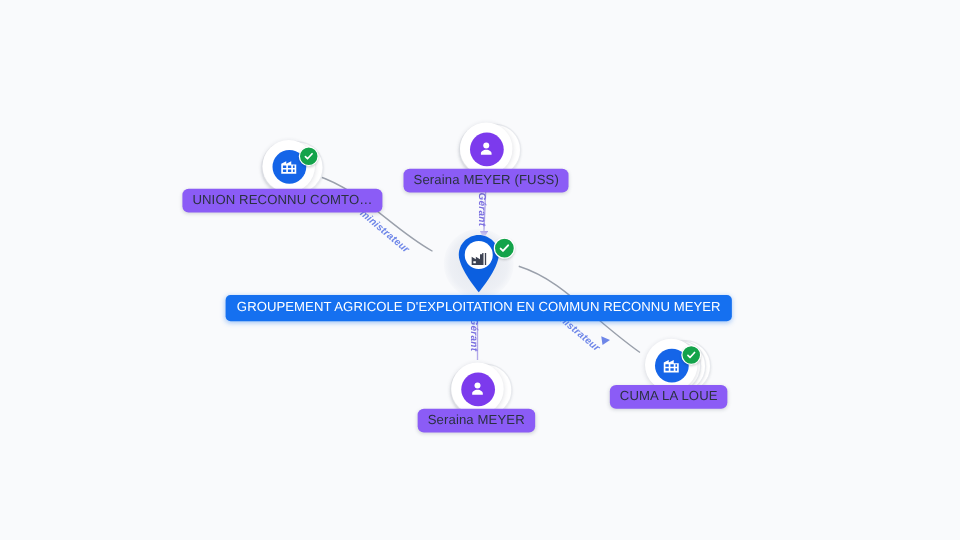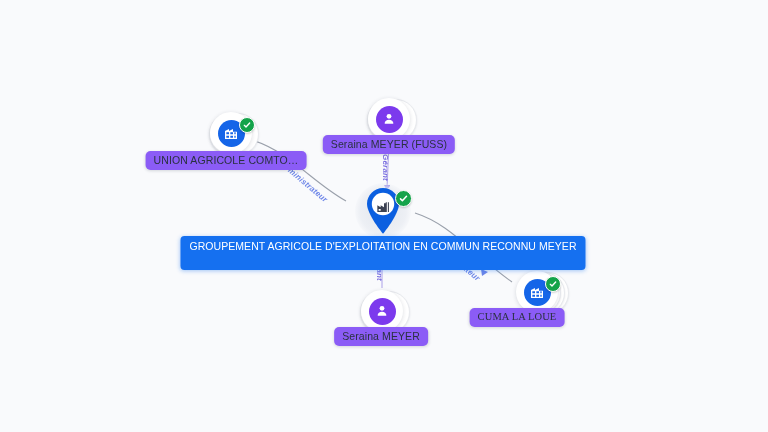--- a/index.html
+++ b/index.html
@@ -162,21 +162,21 @@
     white-space: nowrap;
     box-shadow: 0 1px 3px rgba(30,40,60,.17);
     line-height: 12px;
   }
 
   .node-label.primary {
     background: #1570f0;
     color: #ffffff;
     font-size: 10.5px;
     font-weight: 400;
-    padding: 4px 9px 18px 9px;
+    padding: 4px 9px 5px 9px;
     border-radius: 4px;
     box-shadow: 0 1px 4px rgba(21,112,240,.38);
     letter-spacing: 0.05px;
   }
 </style>
 </head>
 <body>
 
 <div id="graph-canvas">
 
@@ -218,21 +218,21 @@
           <path d="M3 21V9l6-3v3l6-3v4h6v11H3zm2-2h4v-3H5v3zm0-5h4v-3H5v3zm6 5h4v-3h-4v3zm0-5h4v-3h-4v3zm6 5h2v-3h-2v3zm0-5h2v-3h-2v3z"></path>
         </svg>
       </div>
     </div>
     <div class="check-badge">
       <svg width="8" height="8" viewBox="0 0 24 24" fill="none" stroke="#ffffff" stroke-width="4" stroke-linecap="round" stroke-linejoin="round">
         <path d="M4 13l5 5L20 6"></path>
       </svg>
     </div>
   </div>
-  <div class="node-label" style="left:226px; top:151px;">UNION AGRICOLE COMTO…</div>
+  <div class="node-label" style="left:226px; top:151px;">UNION RECONNU COMTO…</div>
 
   <div class="node" style="left:389px; top:119px;">
     <div class="stack s3"></div>
     <div class="stack s2"></div>
     <div class="stack s1"></div>
     <div class="disc">
       <div class="inner-circle person">
         <svg width="16" height="16" viewBox="0 0 24 24" fill="#ffffff">
           <circle cx="12" cy="8" r="3.6"></circle>
           <path d="M12 13.2c-3.6 0-6.4 2.1-6.4 4.6v1.4h12.8v-1.4c0-2.5-2.8-4.6-6.4-4.6z"></path>
@@ -252,21 +252,21 @@
           <path d="M3 21V9l6-3v3l6-3v4h6v11H3zm2-2h4v-3H5v3zm0-5h4v-3H5v3zm6 5h4v-3h-4v3zm0-5h4v-3h-4v3zm6 5h2v-3h-2v3zm0-5h2v-3h-2v3z"></path>
         </svg>
       </div>
     </div>
     <div class="check-badge">
       <svg width="8" height="8" viewBox="0 0 24 24" fill="none" stroke="#ffffff" stroke-width="4" stroke-linecap="round" stroke-linejoin="round">
         <path d="M4 13l5 5L20 6"></path>
       </svg>
     </div>
   </div>
-  <div class="node-label" style="left:517px; top:308px;font-family:Liberation Serif, serif;">CUMA LA LOUE</div>
+  <div class="node-label" style="left:535px; top:308px;">CUMA LA LOUE</div>
 
   <div class="node" style="left:382px; top:311px;">
     <div class="stack s3"></div>
     <div class="stack s2"></div>
     <div class="stack s1"></div>
     <div class="disc">
       <div class="inner-circle person">
         <svg width="16" height="16" viewBox="0 0 24 24" fill="#ffffff">
           <circle cx="12" cy="8" r="3.6"></circle>
           <path d="M12 13.2c-3.6 0-6.4 2.1-6.4 4.6v1.4h12.8v-1.4c0-2.5-2.8-4.6-6.4-4.6z"></path>

